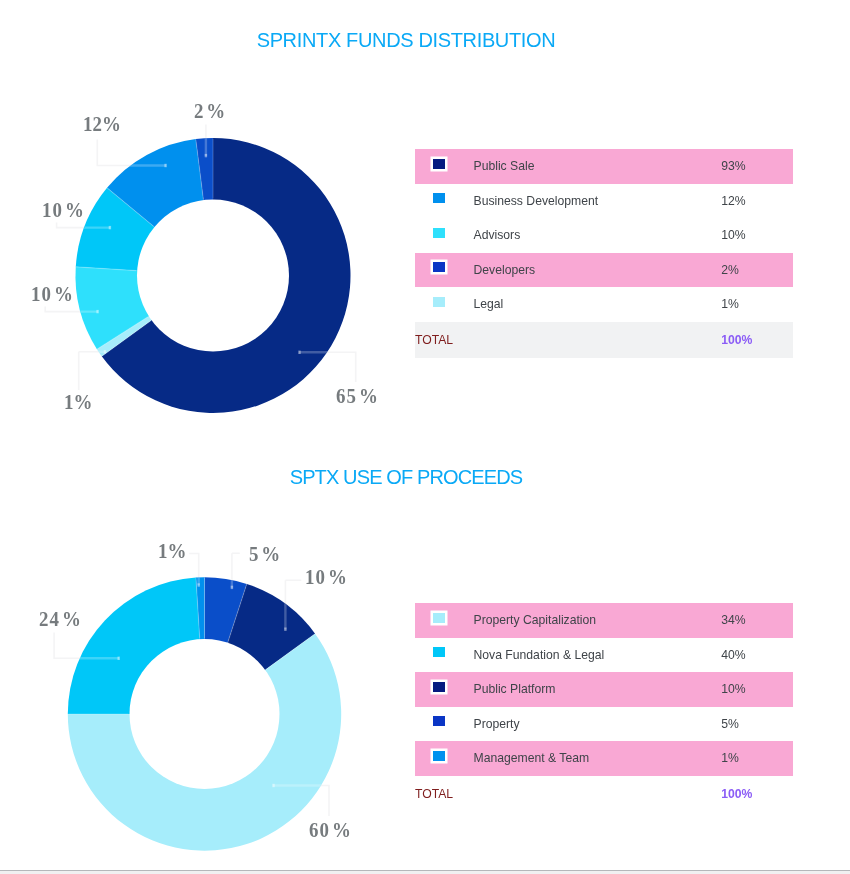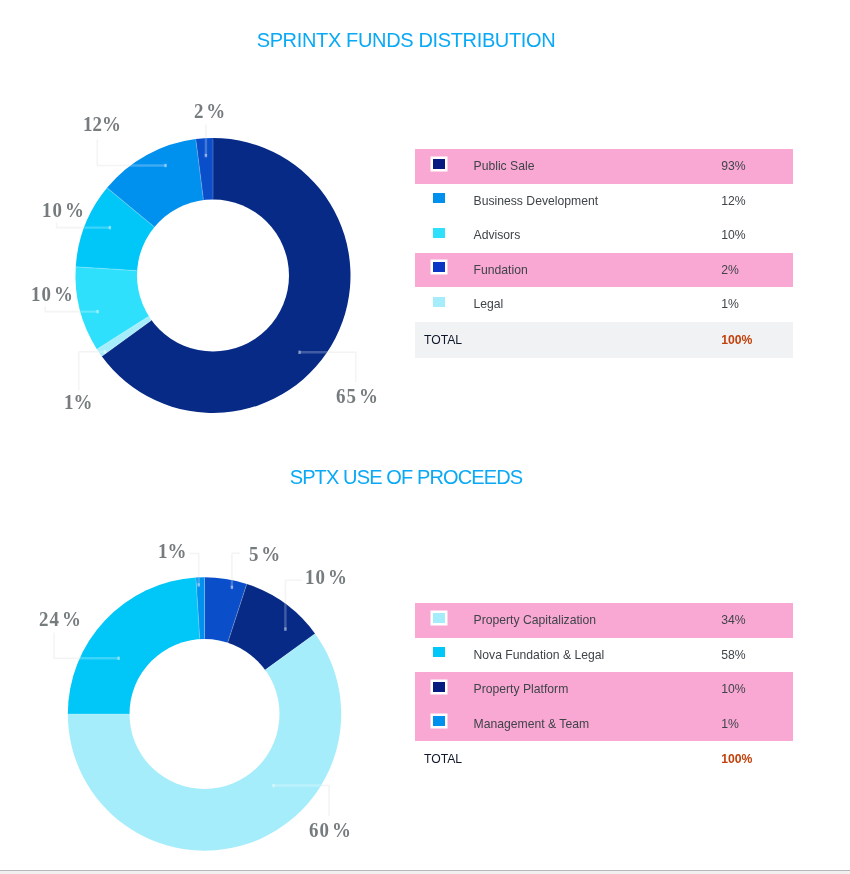--- a/index.html
+++ b/index.html
@@ -31,22 +31,22 @@
     font-family:"Liberation Sans",sans-serif;table-layout:fixed;
   }
   table.legend td{box-sizing:border-box;padding:0;height:34.5px;vertical-align:middle;font-size:12.2px;color:#3f4449;}
   table.legend tr.alt td{background:#f9a8d4;}
   table.legend td.sw{width:58.5px;text-align:left;padding-left:18px;}
   td.sw i{display:inline-block;width:11.5px;height:10px;vertical-align:middle;margin-bottom:5px;box-shadow:0 0 0 2.5px #fff;}
   table.legend td.name{padding-left:0;width:247.7px;}
   table.legend td.val{text-align:left;width:71.8px;padding-left:0;}
   table.legend tr.total td{background:transparent;height:36px;}
   table.legend tr.total.alt td{background:#f1f2f3;}
-  table.legend tr.total td.tl{padding-left:9px;letter-spacing:0px;color:#0f172a;}
-  tr.total td.tv{font-weight:700;color:#c2410c;}
+  table.legend tr.total td.tl{padding-left:0;letter-spacing:0px;color:#7f1d1d;}
+  tr.total td.tv{font-weight:700;color:#8b5cf6;}
   .hr{position:absolute;left:0;width:850px;height:1px;background:#b5b7ba;}
   .footband{position:absolute;left:0;width:850px;background:#f0f0f1;}
 </style>
 </head>
 <body>
 
 <div class="page">
 
   <div class="chart-title" style="top:30px">SPRINTX FUNDS DISTRIBUTION</div>
   <div class="donut-slot" id="donut-0">
@@ -111,21 +111,21 @@
       <td class="name">Business Development</td>
       <td class="val">12%</td>
         </tr>
     <tr>
       <td class="sw"><i style="background: rgb(46, 224, 252);"></i></td>
       <td class="name">Advisors</td>
       <td class="val">10%</td>
         </tr>
     <tr class="alt">
       <td class="sw"><i style="background: rgb(10, 53, 197);"></i></td>
-      <td class="name">Fundation</td>
+      <td class="name">Developers</td>
       <td class="val">2%</td>
         </tr>
     <tr>
       <td class="sw"><i style="background: rgb(166, 237, 251);"></i></td>
       <td class="name">Legal</td>
       <td class="val">1%</td>
         </tr>
     <tr class="total alt">
       <td class="tl" colspan="2">TOTAL</td>
       <td class="tv">100%</td>
@@ -181,26 +181,31 @@
   <table class="legend" style="left:415px;top:603px">
     <tbody>
         <tr class="alt">
       <td class="sw"><i style="background: rgb(166, 237, 251);"></i></td>
       <td class="name">Property Capitalization</td>
       <td class="val">34%</td>
         </tr>
     <tr>
       <td class="sw"><i style="background: rgb(0, 199, 248);"></i></td>
       <td class="name">Nova Fundation &amp; Legal</td>
-      <td class="val">58%</td>
+      <td class="val">40%</td>
         </tr>
     <tr class="alt">
       <td class="sw"><i style="background: rgb(6, 26, 128);"></i></td>
-      <td class="name">Property Platform</td>
+      <td class="name">Public Platform</td>
       <td class="val">10%</td>
+        </tr>
+    <tr>
+      <td class="sw"><i style="background: rgb(10, 53, 197);"></i></td>
+      <td class="name">Property</td>
+      <td class="val">5%</td>
         </tr>
     <tr class="alt">
       <td class="sw"><i style="background: rgb(0, 144, 238);"></i></td>
       <td class="name">Management &amp; Team</td>
       <td class="val">1%</td>
         </tr>
     <tr class="total">
       <td class="tl" colspan="2">TOTAL</td>
       <td class="tv">100%</td>
         </tr>

